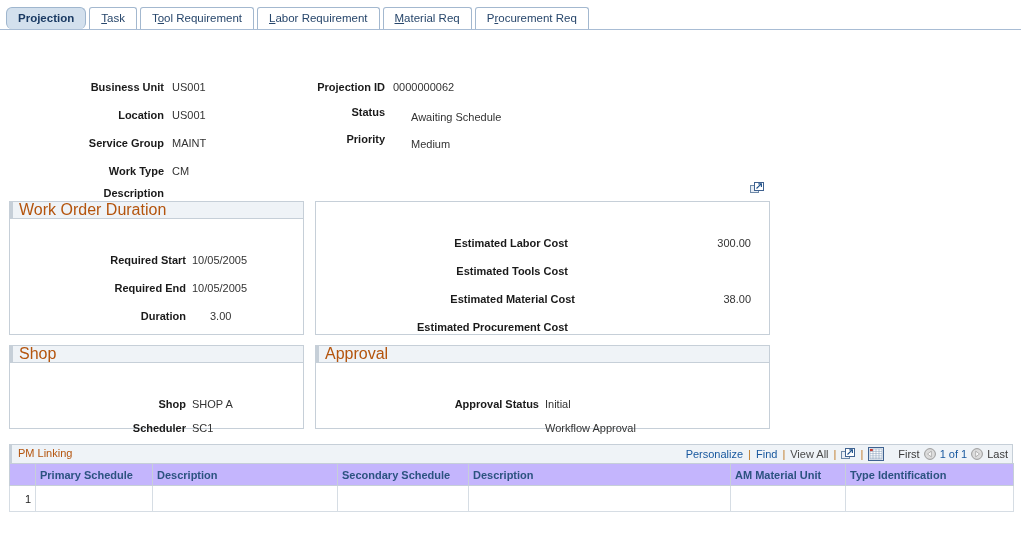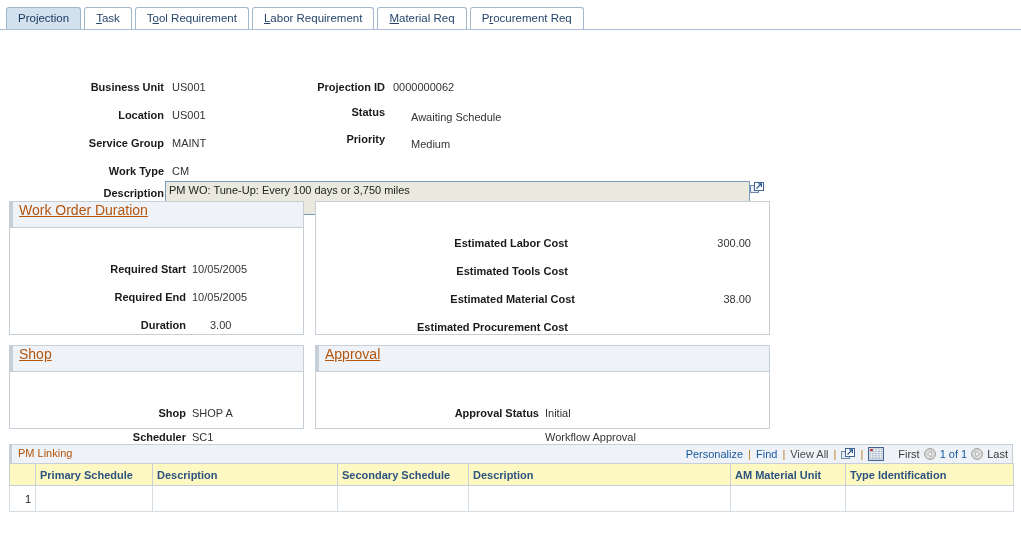--- a/index.html
+++ b/index.html
@@ -33,22 +33,23 @@
     border-radius: 3px 3px 0 0;
     background: #FFFFFF;
     color: #27466B;
     font-size: 11.5px;
     white-space: nowrap;
     cursor: pointer;
   }
   .tab.selected {
     background: #D3E0ED;
     color: #1A3A63;
-    font-weight: normal;
+    font-weight: bold;
     border-color: #9FB6CE;
+    border-radius: 6px;
   }
   .tab u { text-decoration: underline; }
 
   
   .formarea { position: relative; height: 155px; }
   .fld { position: absolute; white-space: nowrap; }
   .lbl {
     font-weight: bold;
     color: #1A1A1A;
     font-size: 11px;
@@ -92,30 +93,29 @@
     cursor: pointer;
   }
 
   
   .group {
     position: absolute;
     border: 1px solid #C6CFD8;
     background: #FFFFFF;
   }
   .group-hdr {
-    height: 26px;
+    height: 17px;
     line-height: 16px;
     background: #EFF3F7;
     border-bottom: 1px solid #C6CFD8;
     border-left: 3px solid #C6CFD8;
     padding-left: 6px;
     color: #B4540D;
-    font-size: 14px;
+    font-size: 16px;
     white-space: nowrap;
-    text-decoration: underline;
   }
   .group-body { position: relative; }
   .grow { position: absolute; white-space: nowrap; }
 
   
   .gridwrap {
     position: absolute;
     left: 9px; top: 444px;
     width: 1004px;
   }
@@ -144,21 +144,21 @@
   .pager { display:flex; align-items:center; gap:4px; margin-left: 14px; color:#3A3A3A; }
   .pager .pg-txt { color: #17579E; }
   .pg-btn { width: 12px; height: 12px; cursor: pointer; }
 
   table.grid {
     width: 100%;
     border-collapse: collapse;
     table-layout: fixed;
   }
   table.grid th {
-    background: #fef9c3;
+    background: #c4b5fd;
     color: #2C5380;
     font-size: 11px;
     font-weight: bold;
     text-align: left;
     padding: 3px 4px;
     border: 1px solid #C6CFD8;
     border-top: 1px solid #C6CFD8;
     height: 22px;
     white-space: nowrap;
     overflow: hidden;
@@ -230,21 +230,20 @@
     <span class="lbl" style="width:164px;">Work Type</span>
   </div>
   <div class="fld" style="left:172px; top:135px;">
     <span class="val">CM</span>
   </div>
 
   <div class="fld" style="left:0px; top:157px; width:170px;">
     <span class="lbl" style="width:164px;">Description</span>
   </div>
 
-  <textarea class="descbox" style="">PM WO: Tune-Up: Every 100 days or 3,750 miles</textarea>
 
   <div class="resize-grip">
     <i style="left:6px; top:0px;"></i>
       <i style="left:8px; top:0px;"></i>
     <i style="left:4px; top:2px;"></i>
       <i style="left:6px; top:2px;"></i>
       <i style="left:8px; top:2px;"></i>
     <i style="left:2px; top:4px;"></i>
       <i style="left:4px; top:4px;"></i>
       <i style="left:6px; top:4px;"></i>

